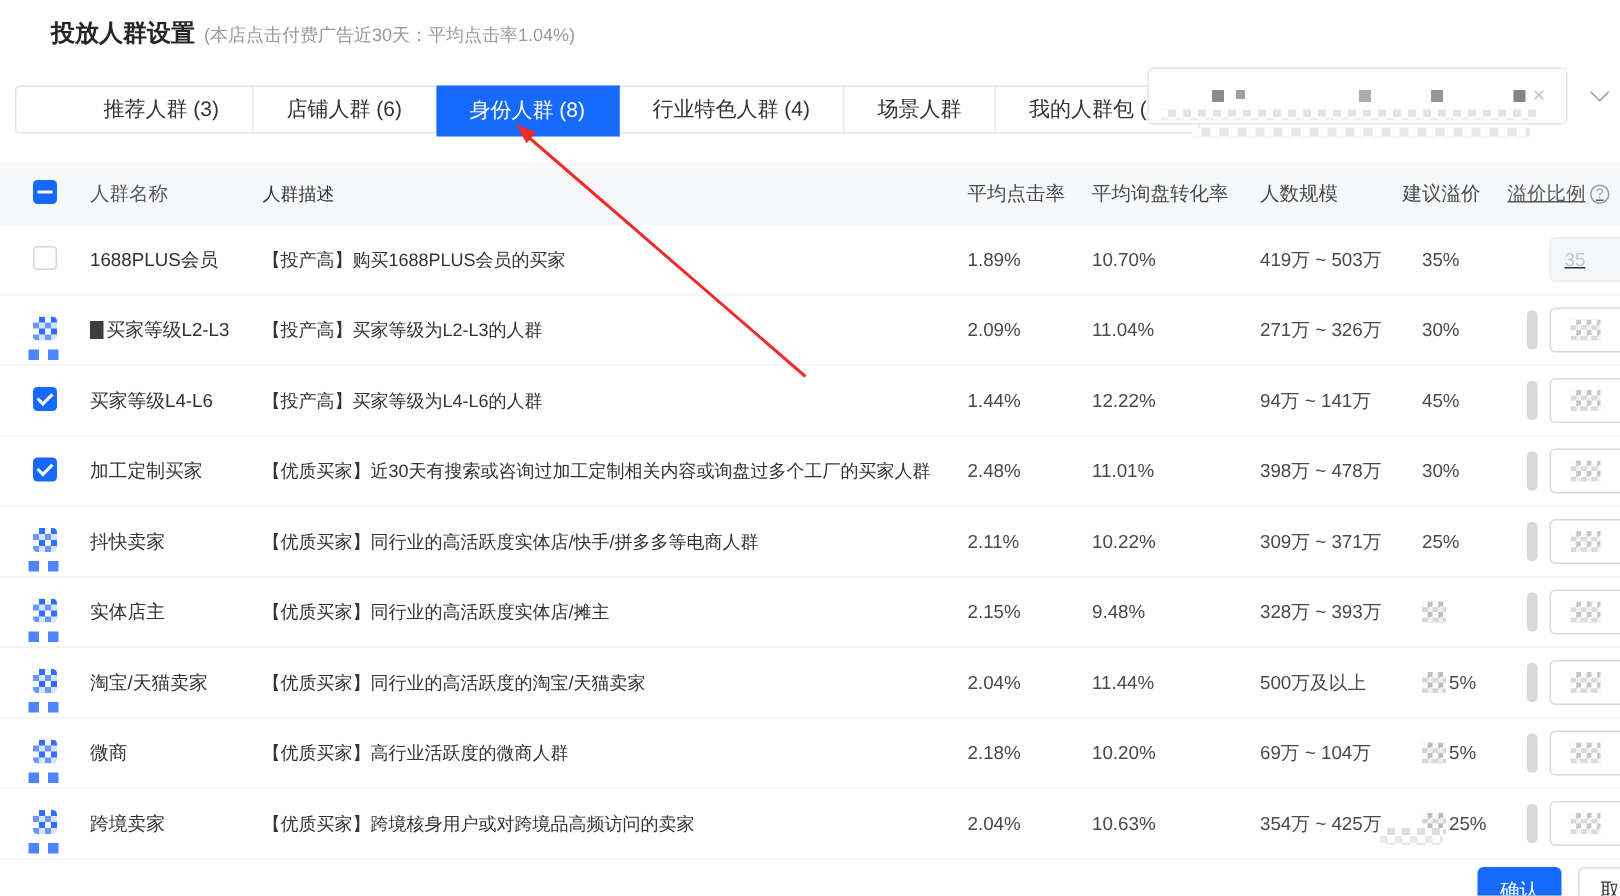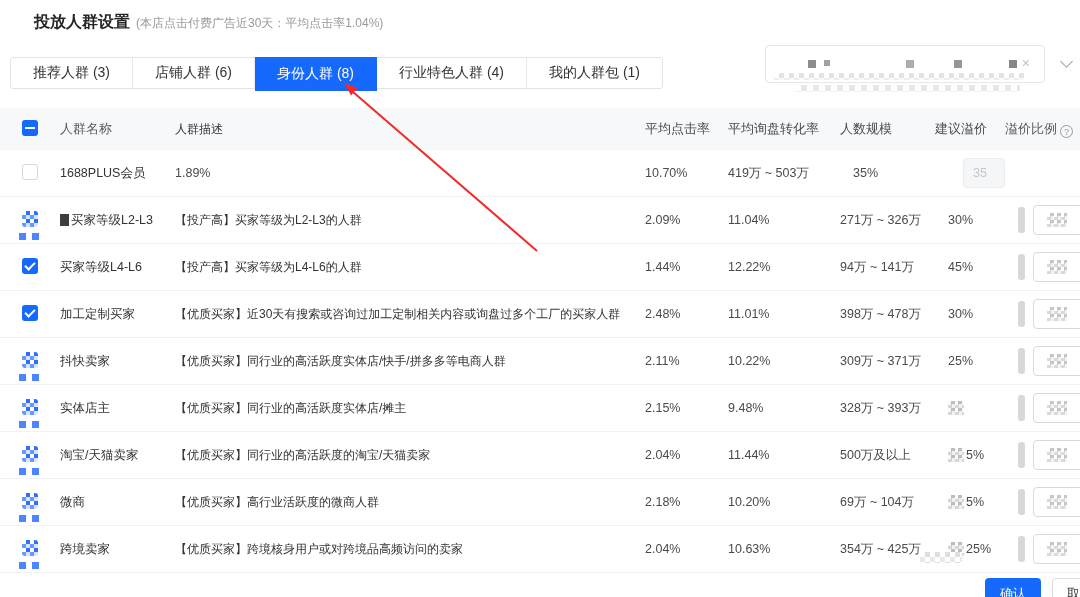--- a/index.html
+++ b/index.html
@@ -7,21 +7,21 @@
     font-family:"Liberation Sans","DejaVu Sans",sans-serif; position:relative; }
   :root { --accent:#1569fd; --red:#f12b2b; --border:#e8e8e8; }
 
   
   .page-header { padding:12px 0 0 10px; display:flex; align-items:baseline; gap:6px; }
   .page-title { font-size:16px; font-weight:700; color:#262626;margin-left:24px; }
   .page-subtitle { font-size:12px; color:#9a9a9a; }
 
   
   .toolbar { position:absolute; left:10px; top:57px; right:0; height:38px; }
-  .tabs { display:inline-flex; border:1px solid #e3e3e3; border-radius:3px; background:#fff; height:32px; }
+  .tabs { display:inline-flex; border:1px solid #e3e3e3; border-radius:3px; background:#fff; height:32px;padding-left:36px; }
   .tab { display:flex; align-items:center; padding:0 22px; font-size:14px; color:#333;
     border-right:1px solid #e9e9e9; cursor:pointer; white-space:nowrap; }
   .tab:last-child { border-right:none; }
   .tab[data-active="true"] { background:var(--accent); color:#fff; border-color:var(--accent); margin:-1px 0; height:34px; }
 
   
   .filter-box { position:absolute; left:755px; top:-12px; width:280px; height:38px;
     border:1px solid #e6e6e6; border-radius:4px; background:#fff; overflow:hidden; cursor:pointer; }
   .fm { position:absolute; top:14px; width:8px; height:8px; background:#6f6f6f; opacity:.8; }
   .fm1{left:42px} .fm2{left:58px;width:6px;height:6px;background:#8a8a8a} .fm3{left:140px;background:#9a9a9a}
@@ -38,21 +38,21 @@
   .table { position:absolute; left:0; top:108px; width:1080px; }
   .thead, .trow { display:grid; grid-template-columns:50px 115px 470px 83px 112px 95px 70px 1fr;
     align-items:center; padding-left:10px; }
   .thead { height:42px; background:#f7f8fa; font-size:13px; color:#595959; }
   .trow { height:47px; border-bottom:1px solid #f2f2f2; font-size:12.5px; color:#333; }
   .col-desc { font-size:12px; white-space:nowrap; color:#333; }
   .col-name { white-space:nowrap; display:flex; align-items:center; }
   .col-ctr,.col-conv,.col-scale { color:#4a4a4a; white-space:nowrap; }
   .col-prem { color:#4a4a4a; padding-left:13px; white-space:nowrap; display:flex; align-items:center; gap:2px;}
   .thead .col-prem{padding-left:0;}
-  .col-rate { display:flex; align-items:flex-end; }
+  .col-rate { display:flex; align-items:center;text-decoration:underline; }
   .thead .col-rate { color:#595959; }
 
   
   .cb { position:relative; width:16px; height:16px; border-radius:3px; display:inline-block;
     margin-left:12px; cursor:pointer; }
   .cb[data-state="unchecked"] { border:1px solid #d6d6d6; background:#fff; }
   .cb[data-state="checked"], .cb[data-state="indeterminate"] { background:var(--accent); }
   .cb[data-state="checked"]::after { content:""; position:absolute; left:5px; top:2px; width:4px; height:8px;
     border:solid #fff; border-width:0 2px 2px 0; transform:rotate(45deg); }
   .cb[data-state="indeterminate"]::after { content:""; position:absolute; left:3px; top:7px; width:10px; height:2px; background:#fff; }
@@ -100,20 +100,21 @@
   <span class="page-title">投放人群设置</span>
   <span class="page-subtitle">(本店点击付费广告近30天：平均点击率1.04%)</span>
 </div>
 
 <div class="toolbar">
   <div class="tabs">
     <div class="tab" data-active="false">推荐人群 (3)</div>
     <div class="tab" data-active="false">店铺人群 (6)</div>
     <div class="tab" data-active="true">身份人群 (8)</div>
     <div class="tab" data-active="false">行业特色人群 (4)</div>
+    <div class="tab" data-active="false">场景人群</div>
     <div class="tab" data-active="false">我的人群包 (1)</div>
   </div>
   <div class="filter-box">
     <span class="fm fm1"></span>
     <span class="fm fm2"></span>
     <span class="fm fm3"></span>
     <span class="fm fm4"></span>
     <span class="fm fm5"></span>
     <span class="f-strip"></span>
     <span class="clear-x">×</span>
@@ -137,20 +138,21 @@
     </div>
   </div>
   <div id="tbody">
 
       <div class="trow">
         <div><span class="cb" data-state="unchecked"></span></div>
         <div class="col-name" data-redact="false">
 
           <span>1688PLUS会员</span>
         </div>
+        <div class="col-desc">【投产高】购买1688PLUS会员的买家</div>
         <div class="col-ctr">1.89%</div>
         <div class="col-conv">10.70%</div>
         <div class="col-scale">419万 ~ 503万</div>
         <div class="col-prem" data-redacted="false">
 
           <span>35%</span>
         </div>
         <div class="col-rate">
           <div class="rate-input" data-istate="disabled">
             <span class="rate-val">35</span>

